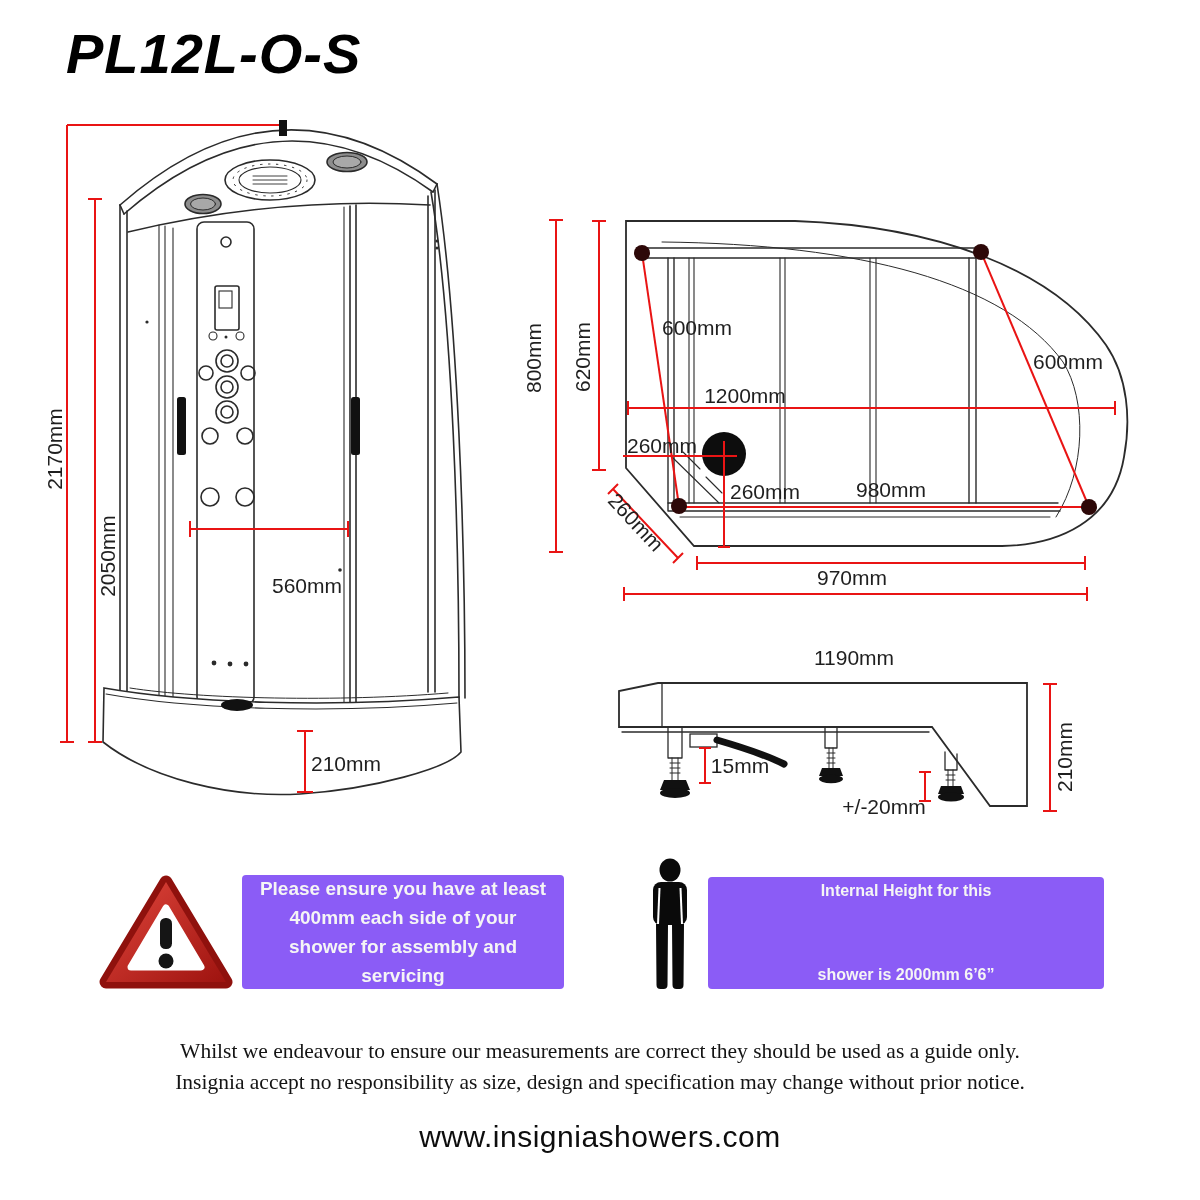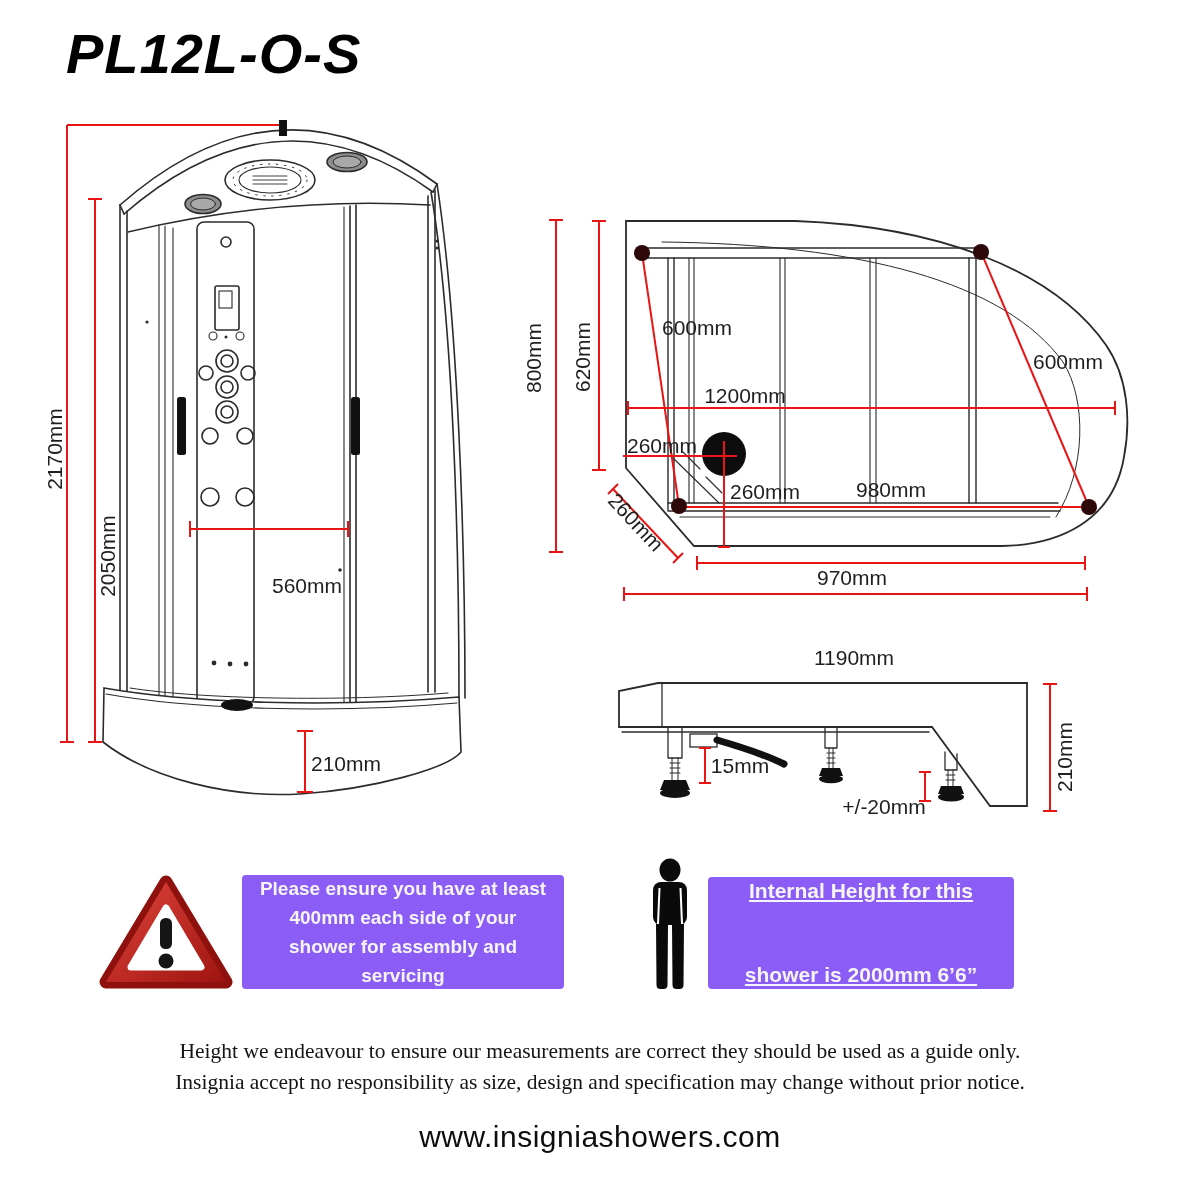--- a/index.html
+++ b/index.html
@@ -9,21 +9,21 @@
               font-weight:bold;font-style:italic;letter-spacing:1px;color:#000;
               font-family:"Liberation Sans",sans-serif;}
   .dim{position:absolute;font-size:21px;color:#1f1f1f;white-space:nowrap;
        transform:translate(-50%,-50%);line-height:1;}
   .dim.rot{transform:translate(-50%,-50%) rotate(-90deg);}
   .dim.rot47{transform:translate(-50%,-50%) rotate(47deg);}
   .notice-box{position:absolute;background:#8b5cf6;color:#f5f5f5;border-radius:4px;
               display:flex;flex-direction:column;justify-content:space-between;align-items:center;
               text-align:center;font-weight:bold;}
   #service-box{left:242px;top:875px;width:322px;height:114px;font-size:19px;line-height:27px;}
-  #height-box{left:708px;top:877px;width:306px;height:112px;font-size:21px;line-height:28px;text-decoration:underline;}
+  #height-box{left:708px;top:877px;width:396px;height:112px;font-size:16px;line-height:28px;}
   #disclaimer{position:absolute;left:0;top:1036px;width:1200px;text-align:center;
               font-family:"Liberation Serif",serif;font-size:21.5px;line-height:31px;color:#141414;}
   #website{position:absolute;left:0;top:1120px;width:1200px;text-align:center;
            font-size:30px;color:#0d0d0d;letter-spacing:0.5px;}
   svg{position:absolute;}
 </style>
 </head>
 <body>
 
 <div id="canvas">
@@ -240,19 +240,19 @@
         <path d="M 34.5,30 L 36,66"></path>
     </g>
   </svg>
 
   <div id="height-box" class="notice-box">
     <div>Internal Height for this</div>
     <div>shower is 2000mm 6’6”</div>
   </div>
 
   <div id="disclaimer">
-    <div>Height we endeavour to ensure our measurements are correct they should be used as a guide only.</div>
+    <div>Whilst we endeavour to ensure our measurements are correct they should be used as a guide only.</div>
     <div>Insignia accept no responsibility as size, design and specification may change without prior notice.</div>
   </div>
 
   <div id="website">www.insigniashowers.com</div>
 
 </div>
 
 </body></html>

